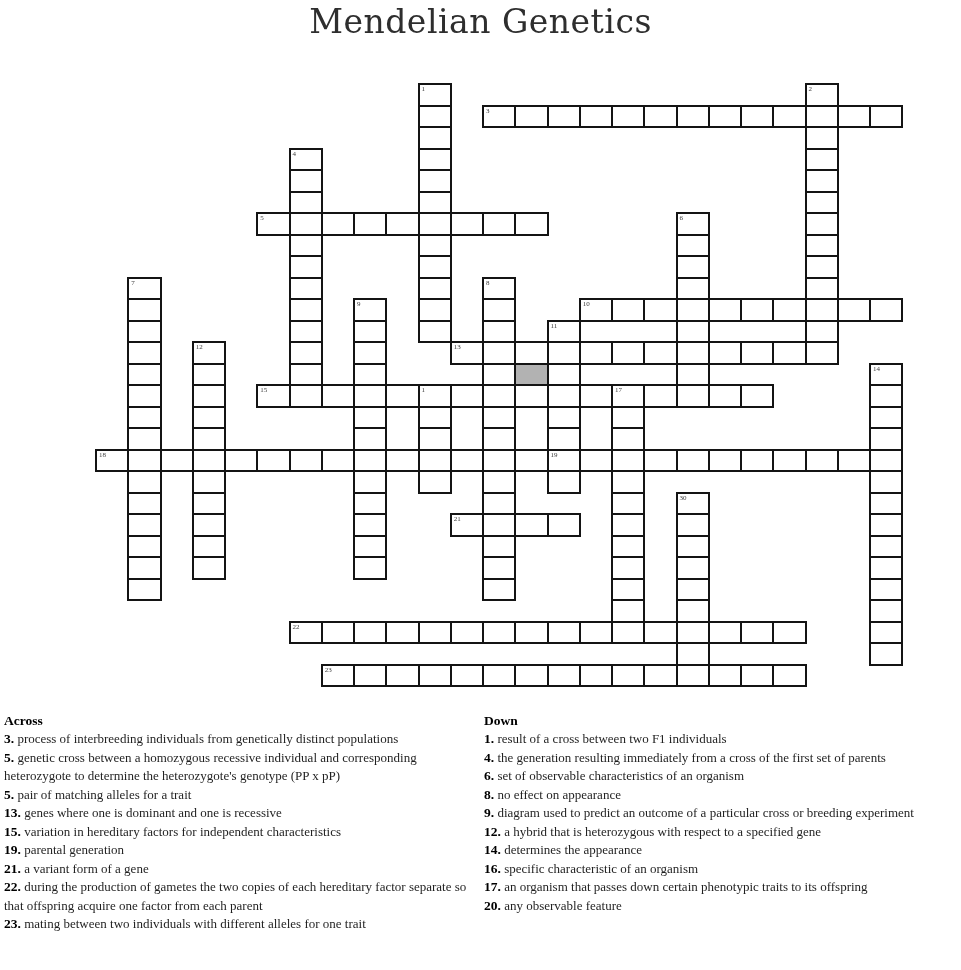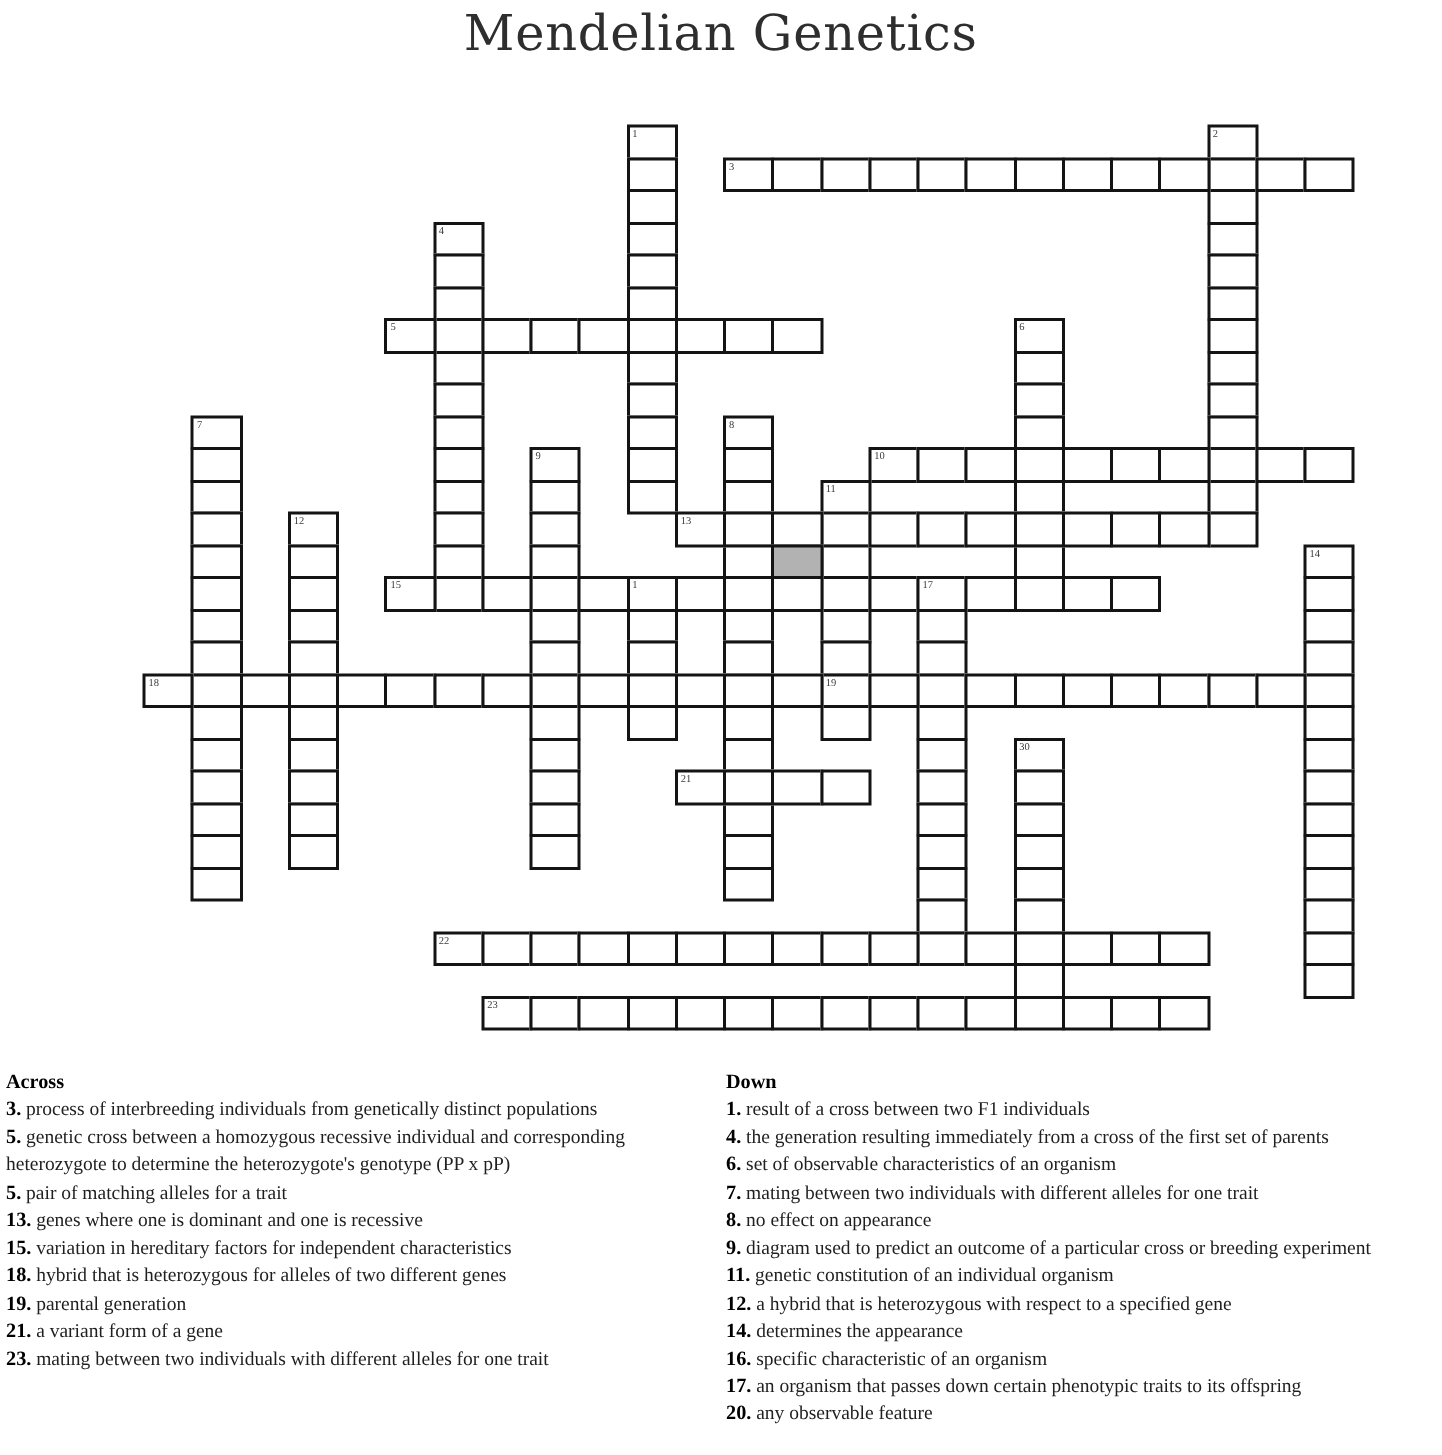--- a/index.html
+++ b/index.html
@@ -323,36 +323,34 @@
   </div>
 
 <div class="clue-col" style="left:4px;">
   <div class="clue-heading">Across</div>
   <div id="across-list">
       <div class="clue"><span class="clue-num">3.</span> process of interbreeding individuals from genetically distinct populations</div>
       <div class="clue"><span class="clue-num">5.</span> genetic cross between a homozygous recessive individual and corresponding heterozygote to determine the heterozygote's genotype (PP x pP)</div>
       <div class="clue"><span class="clue-num">5.</span> pair of matching alleles for a trait</div>
       <div class="clue"><span class="clue-num">13.</span> genes where one is dominant and one is recessive</div>
       <div class="clue"><span class="clue-num">15.</span> variation in hereditary factors for independent characteristics</div>
-      <div class="clue"><span class="clue-num">18.</span> hybrid that is heterozygous for alleles of two different genes</div>
       <div class="clue"><span class="clue-num">19.</span> parental generation</div>
       <div class="clue"><span class="clue-num">21.</span> a variant form of a gene</div>
+      <div class="clue"><span class="clue-num">22.</span> during the production of gametes the two copies of each hereditary factor separate so that offspring acquire one factor from each parent</div>
       <div class="clue"><span class="clue-num">23.</span> mating between two individuals with different alleles for one trait</div>
     </div>
 </div>
 
 <div class="clue-col" style="left:484px;">
   <div class="clue-heading">Down</div>
   <div id="down-list">
       <div class="clue"><span class="clue-num">1.</span> result of a cross between two F1 individuals</div>
       <div class="clue"><span class="clue-num">4.</span> the generation resulting immediately from a cross of the first set of parents</div>
       <div class="clue"><span class="clue-num">6.</span> set of observable characteristics of an organism</div>
-      <div class="clue"><span class="clue-num">7.</span> mating between two individuals with different alleles for one trait</div>
       <div class="clue"><span class="clue-num">8.</span> no effect on appearance</div>
       <div class="clue"><span class="clue-num">9.</span> diagram used to predict an outcome of a particular cross or breeding experiment</div>
-      <div class="clue"><span class="clue-num">11.</span> genetic constitution of an individual organism</div>
       <div class="clue"><span class="clue-num">12.</span> a hybrid that is heterozygous with respect to a specified gene</div>
       <div class="clue"><span class="clue-num">14.</span> determines the appearance</div>
       <div class="clue"><span class="clue-num">16.</span> specific characteristic of an organism</div>
       <div class="clue"><span class="clue-num">17.</span> an organism that passes down certain phenotypic traits to its offspring</div>
       <div class="clue"><span class="clue-num">20.</span> any observable feature</div>
     </div>
 </div>
 
 </body></html>

